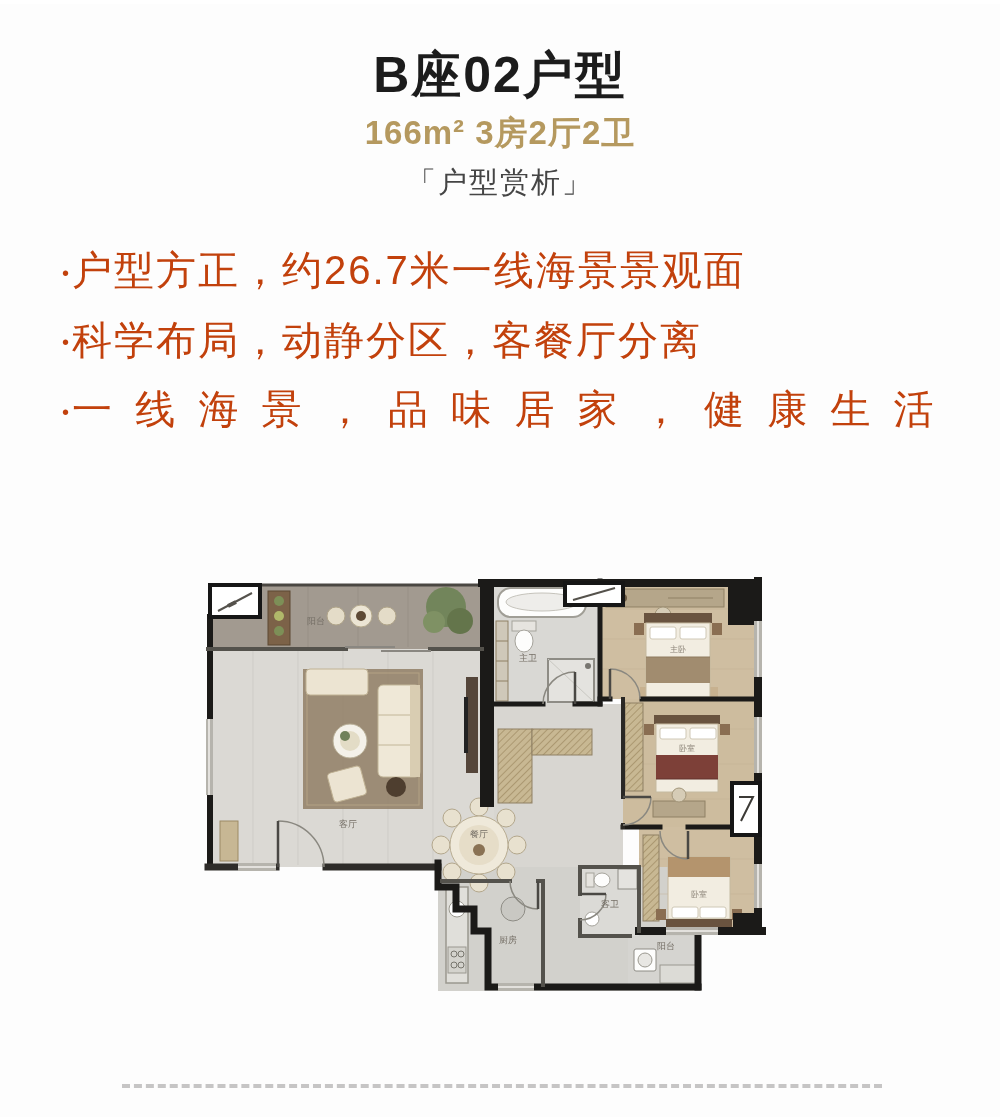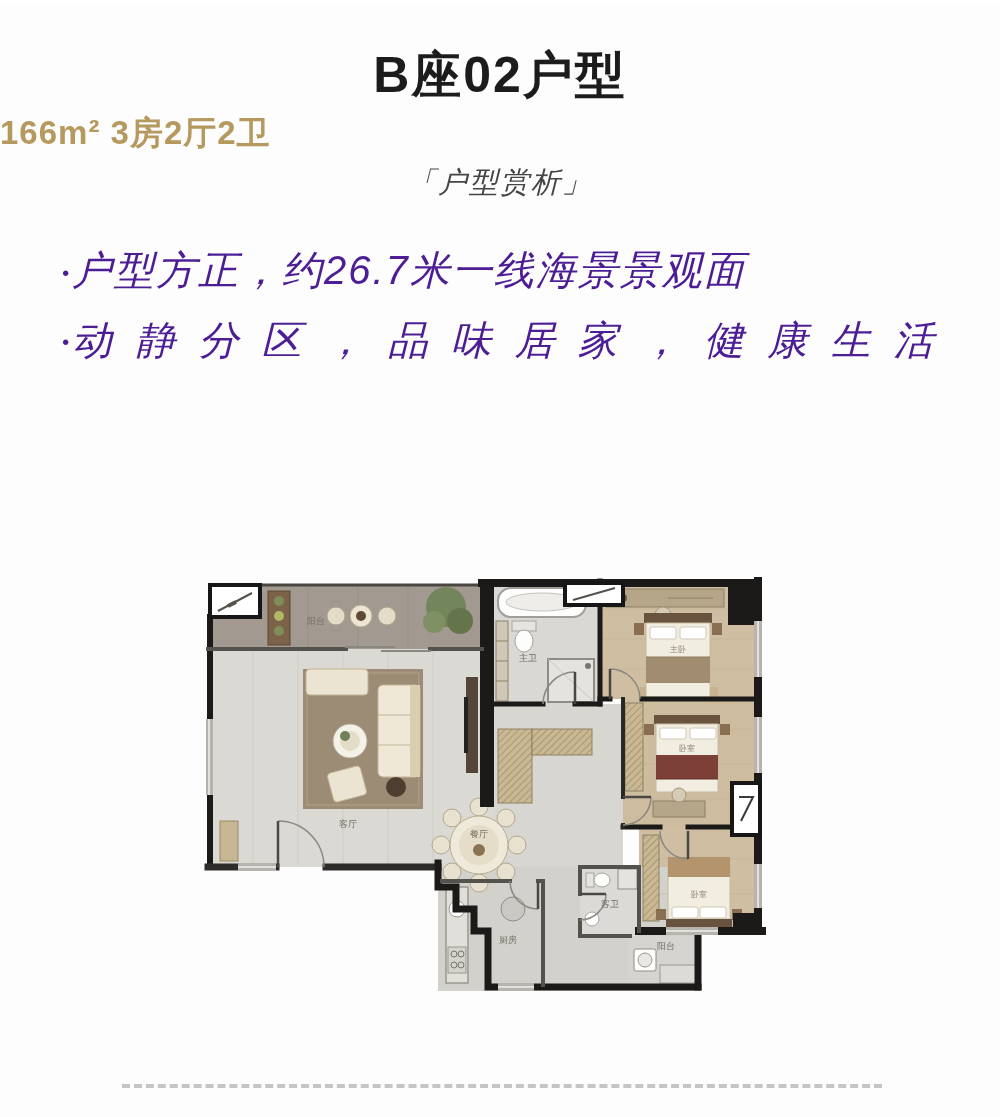--- a/index.html
+++ b/index.html
@@ -6,31 +6,31 @@
   .canvas{
     position:relative;width:1000px;height:1117px;margin:4px auto;
     background:#fdfdfd;overflow:hidden;
     font-family:"Liberation Sans", sans-serif;
   }
   .page-title{
     position:absolute;top:38px;left:0;width:100%;text-align:center;
     font-size:50px;font-weight:800;color:#1c1c1c;letter-spacing:2px;
   }
   .specs-line{
-    position:absolute;top:107px;left:0;width:100%;
+    position:absolute;top:107px;left:0;width:100%;text-align:center;
     font-size:33px;font-weight:700;color:#b5995f;letter-spacing:1px;
   }
   .section-label{
     position:absolute;top:159px;left:0;width:100%;text-align:center;
-    font-size:29px;font-weight:400;color:#454545;letter-spacing:2px;font-style:italic;
+    font-size:29px;font-weight:400;color:#454545;letter-spacing:2px;
   }
   .bullets{position:absolute;top:233px;left:62px;width:910px;}
   .bullet{
-    font-size:40px;line-height:67px;color:#4c1d95;letter-spacing:2px;
-    white-space:nowrap;font-weight:400;font-style:italic;
+    font-size:40px;line-height:67px;color:#c2410c;letter-spacing:2px;
+    white-space:nowrap;font-weight:400;
   }
   .bullet .marker{font-size:0.5em;vertical-align:0.22em;margin-right:3px;letter-spacing:0;}
   .bullet.spaced .t{letter-spacing:0.58em;}
   .plan-wrap{position:absolute;top:565px;left:198px;width:600px;height:452px;}
   .plan-wrap svg{display:block;width:600px;height:452px;}
   .divider{
     position:absolute;top:1080px;left:122px;width:760px;height:0;
     border-top:4px dashed #c6c5c5;
   }
   svg text.room-label{
@@ -43,21 +43,22 @@
 <body>
 
 <div class="canvas">
 
   <div class="page-title">B座02户型</div>
   <div class="specs-line">166m² 3房2厅2卫</div>
   <div class="section-label">「户型赏析」</div>
 
   <div class="bullets">
     <div class="bullet"><span class="marker">•</span><span class="t">户型方正，约26.7米一线海景景观面</span></div>
-    <div class="bullet spaced"><span class="marker">•</span><span class="t">动静分区，品味居家，健康生活</span></div>
+    <div class="bullet"><span class="marker">•</span><span class="t">科学布局，动静分区，客餐厅分离</span></div>
+    <div class="bullet spaced"><span class="marker">•</span><span class="t">一线海景，品味居家，健康生活</span></div>
   </div>
 
   <div class="plan-wrap">
   <svg viewBox="0 0 600 452" xmlns="http://www.w3.org/2000/svg">
     <defs>
       <pattern id="hatch" width="5" height="5" patternUnits="userSpaceOnUse" patternTransform="rotate(45)">
         <rect width="5" height="5" fill="#c8b893"></rect>
         <line x1="0" y1="0" x2="0" y2="5" stroke="#9e8a62" stroke-width="1.4"></line>
       </pattern>
     </defs>

